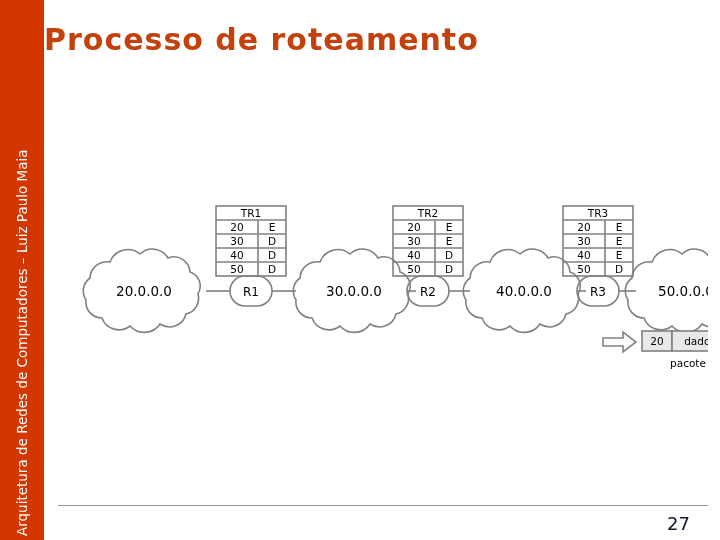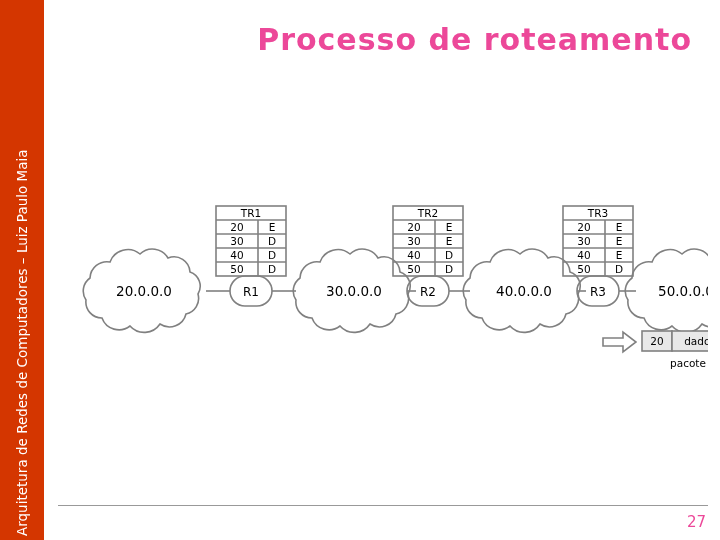--- a/index.html
+++ b/index.html
@@ -30,44 +30,44 @@
     box-sizing:border-box;
     white-space:nowrap;
   }
   
   #content{
     position:absolute;left:44px;top:0;width:676px;height:540px;
   }
   #page-title{
     position:absolute;
     left:0;top:22px;width:648px;
-    text-align:right;
+    text-align:left;
     font-size:30px;
     font-weight:bold;
-    color:#ec4899;
+    color:#c2410c;
     letter-spacing:1px;
   }
   
   #diagram{
     position:absolute;
     left:14px;top:190px;width:650px;height:200px;
   }
   
   #footer-rule{
     position:absolute;
     left:14px;top:505px;width:650px;height:1px;
     background:#999999;
   }
   #footer-left{
     position:absolute;left:16px;top:513px;
     font-size:12.5px;color:#000000;
   }
   #footer-right{
-    position:absolute;right:14px;top:513px;
-    font-size:15px;color:#ec4899;
+    position:absolute;right:30px;top:513px;
+    font-size:18px;color:#0f172a;
   }
   svg text{ font-family:"DejaVu Sans","Liberation Sans",sans-serif; }
 </style>
 </head>
 <body>
 
 <div id="left-rail">
   <div id="rail-label">Arquitetura de Redes de Computadores – Luiz Paulo Maia</div>
 </div>
 

